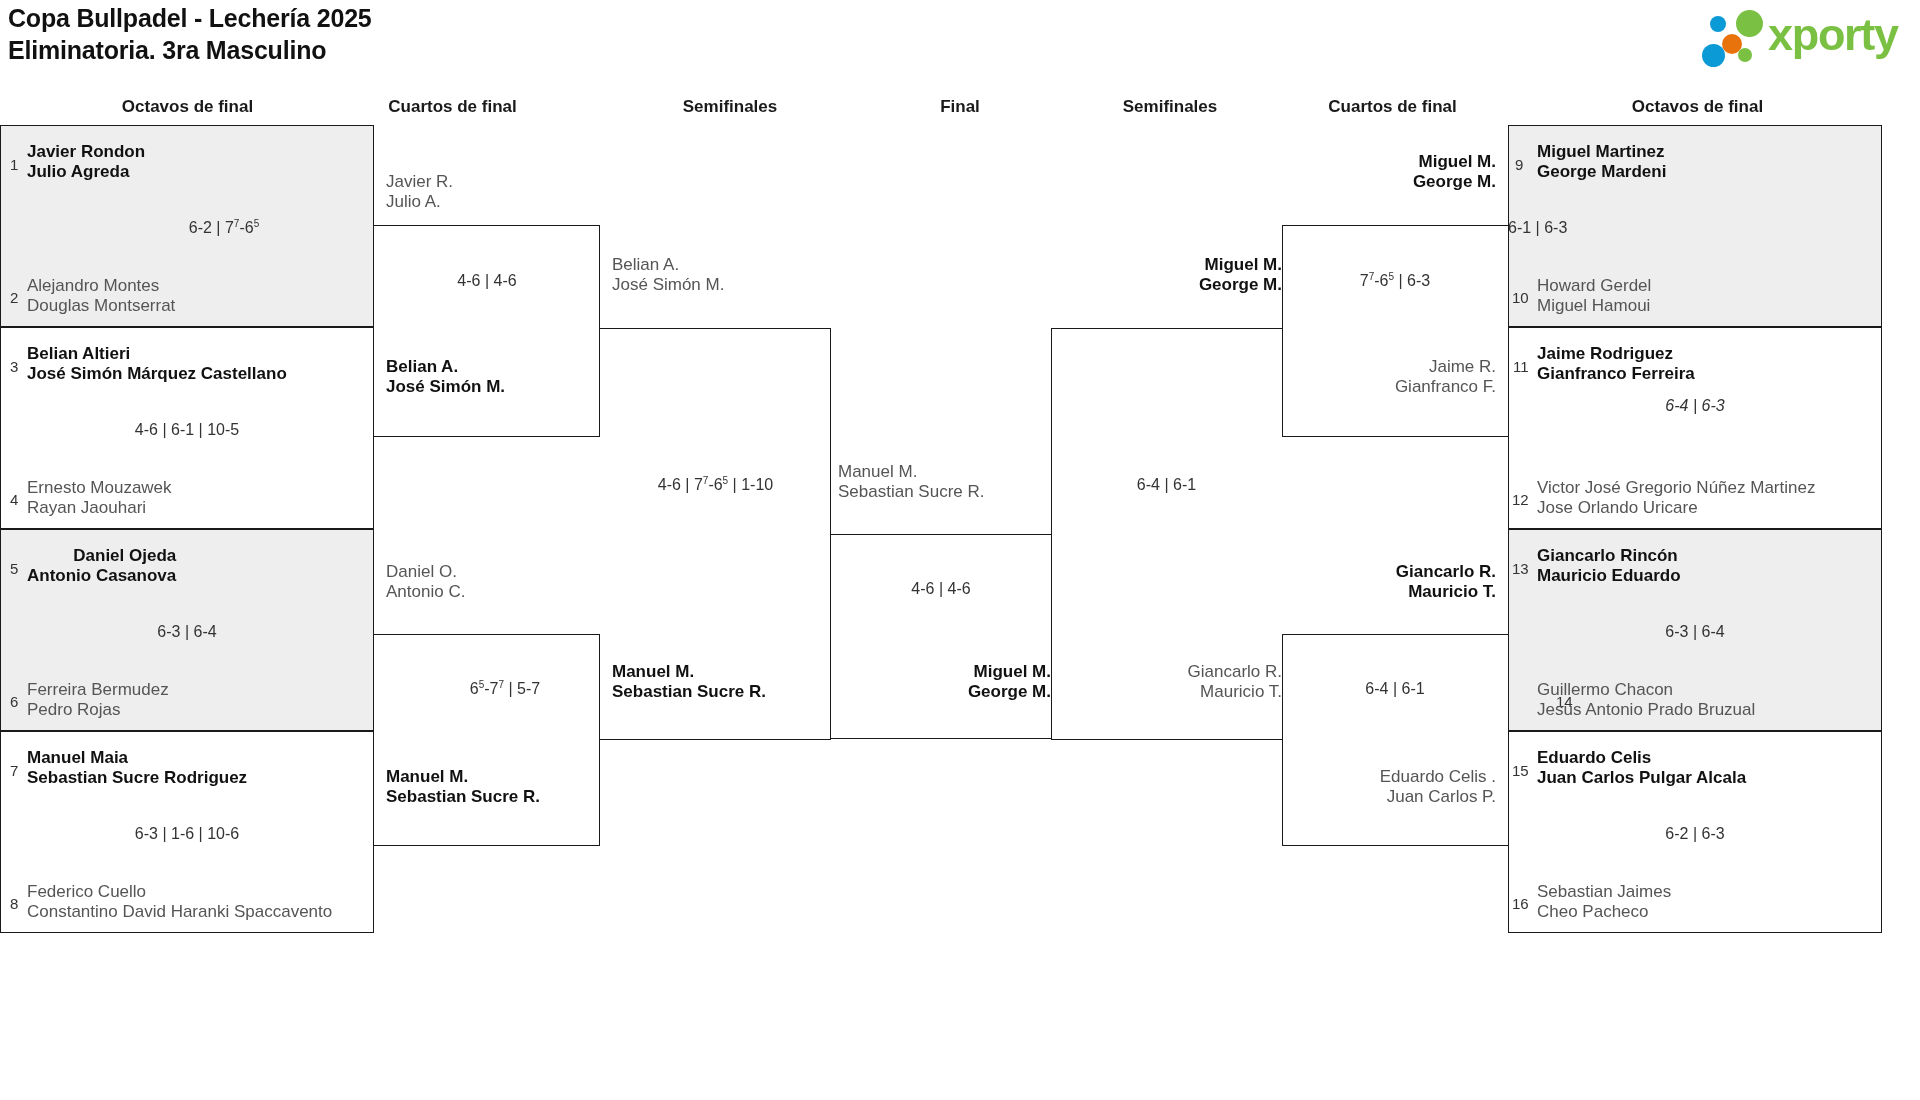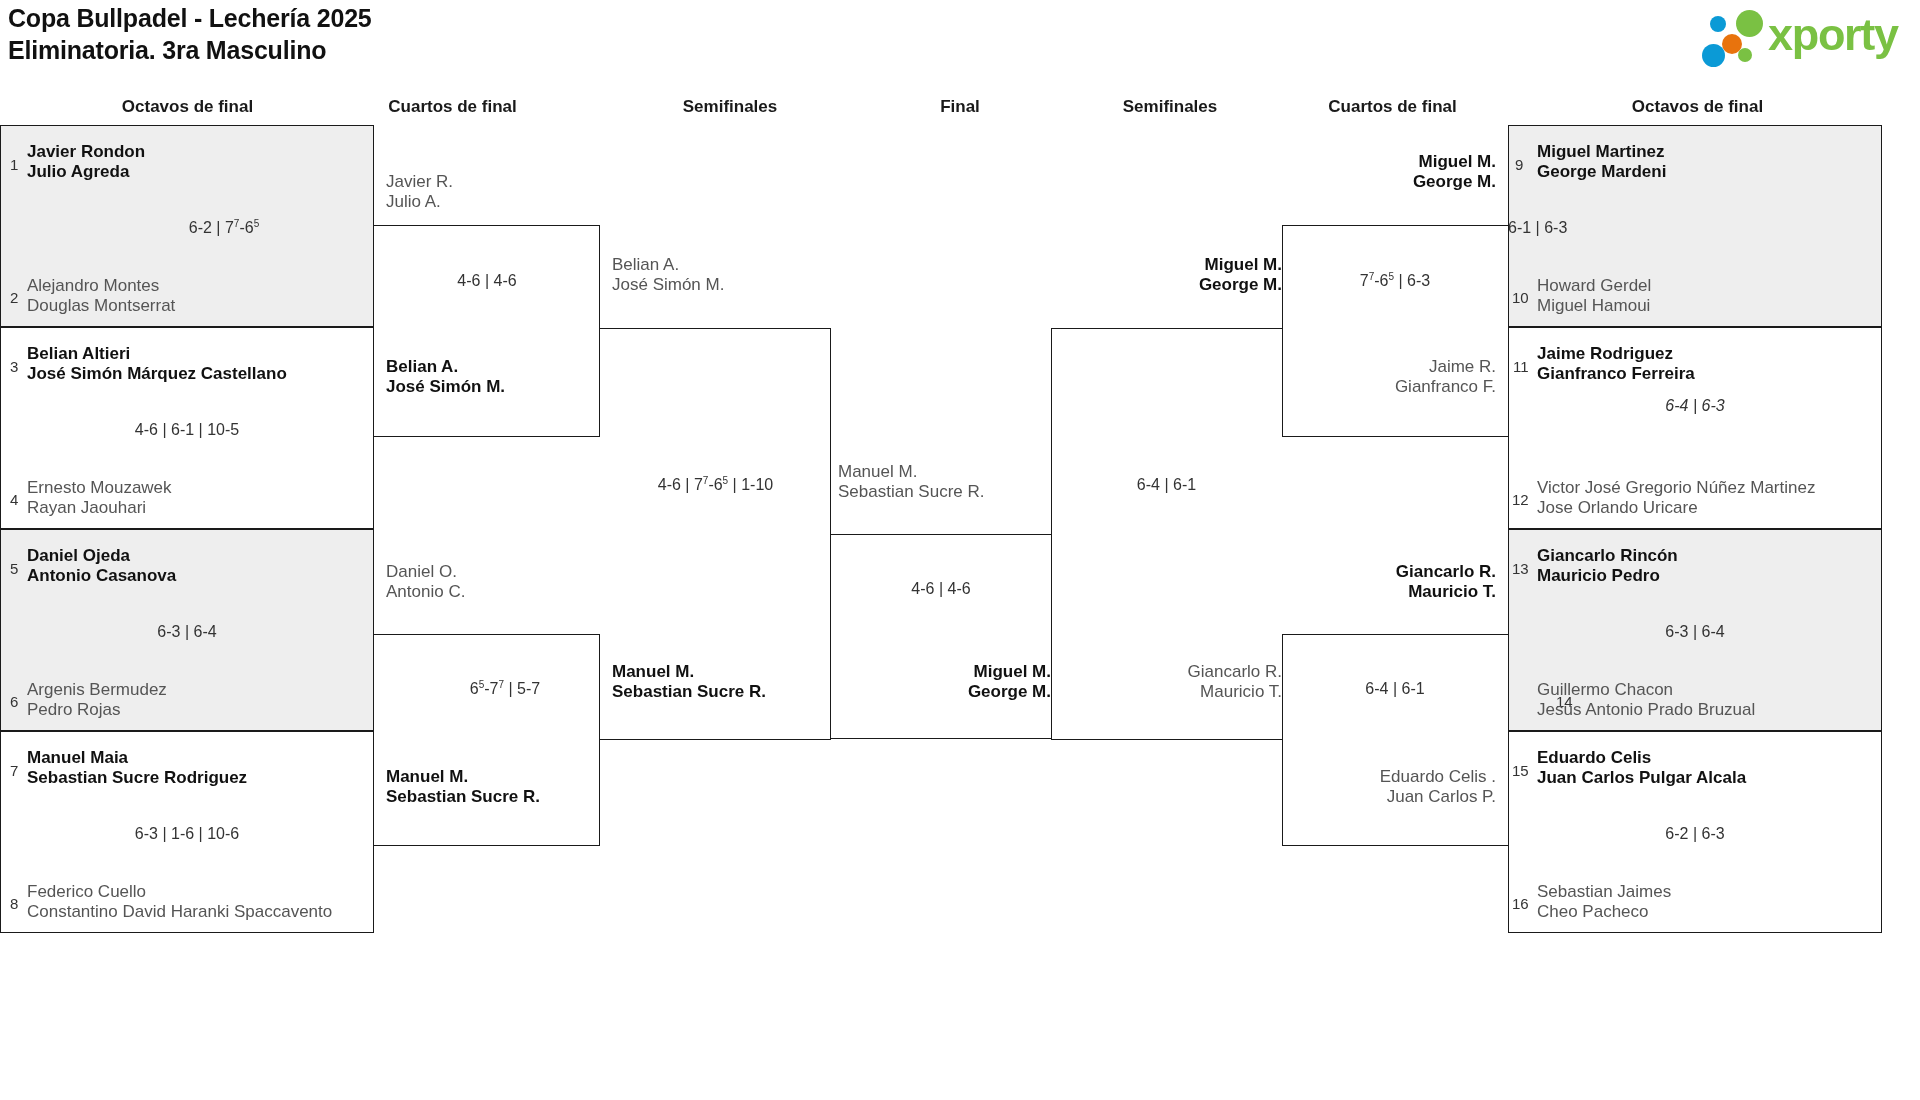--- a/index.html
+++ b/index.html
@@ -97,28 +97,28 @@
   </div>
   <div class="score" style="left:0px;top:421px;width:374px;text-align:center;">4-6 | 6-1 | 10-5</div>
   <div class="seed" style="left:10px;top:492px;">4</div>
   <div class="slot team lose" style="left:27px;top:478px;">
     <span class="ln">Ernesto Mouzawek</span>
     <span class="ln">Rayan Jaouhari</span>
   </div>
 
   <div class="mbox shaded" style="left:0px;top:529px;width:374px;height:202px;"></div>
   <div class="seed" style="left:10px;top:561px;">5</div>
-  <div class="slot team win" style="left:27px;top:546px;">
+  <div class="slot team win" style="left:27px;top:546px;text-align:right;">
     <span class="ln">Daniel Ojeda</span>
     <span class="ln">Antonio Casanova</span>
   </div>
   <div class="score" style="left:0px;top:623px;width:374px;text-align:center;">6-3 | 6-4</div>
   <div class="seed" style="left:10px;top:694px;">6</div>
   <div class="slot team lose" style="left:27px;top:680px;">
-    <span class="ln">Argenis Bermudez</span>
+    <span class="ln">Ferreira Bermudez</span>
     <span class="ln">Pedro Rojas</span>
   </div>
 
   <div class="mbox" style="left:0px;top:731px;width:374px;height:202px;"></div>
   <div class="seed" style="left:10px;top:763px;">7</div>
   <div class="slot team win" style="left:27px;top:748px;">
     <span class="ln">Manuel Maia</span>
     <span class="ln">Sebastian Sucre Rodriguez</span>
   </div>
   <div class="score" style="left:0px;top:825px;width:374px;text-align:center;">6-3 | 1-6 | 10-6</div>
@@ -228,21 +228,21 @@
   <div class="seed" style="left:1512px;top:492px;">12</div>
   <div class="slot team lose" style="left:1537px;top:478px;overflow:hidden;max-width:352px;">
     <span class="ln">Victor José Gregorio Núñez Martinez</span>
     <span class="ln">Jose Orlando Uricare</span>
   </div>
 
   <div class="mbox shaded" style="left:1508px;top:529px;width:374px;height:202px;"></div>
   <div class="seed" style="left:1512px;top:561px;">13</div>
   <div class="slot team win" style="left:1537px;top:546px;">
     <span class="ln">Giancarlo Rincón</span>
-    <span class="ln">Mauricio Pedro</span>
+    <span class="ln">Mauricio Eduardo</span>
   </div>
   <div class="score" style="left:1508px;top:623px;width:374px;text-align:center;">6-3 | 6-4</div>
   <div class="seed" style="left:1512px;top:694px;margin-left:44px;">14</div>
   <div class="slot team lose" style="left:1537px;top:680px;">
     <span class="ln">Guillermo Chacon</span>
     <span class="ln">Jesus Antonio Prado Bruzual</span>
   </div>
 
   <div class="mbox" style="left:1508px;top:731px;width:374px;height:202px;"></div>
   <div class="seed" style="left:1512px;top:763px;">15</div>

